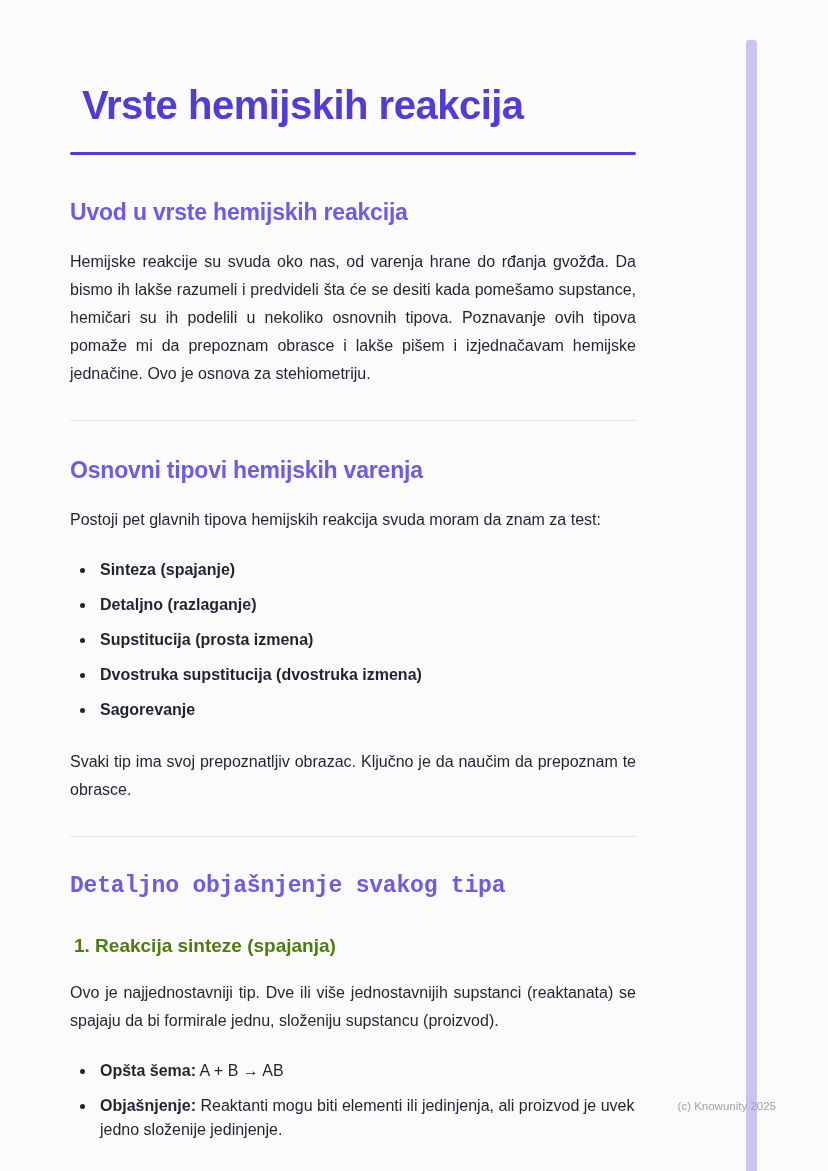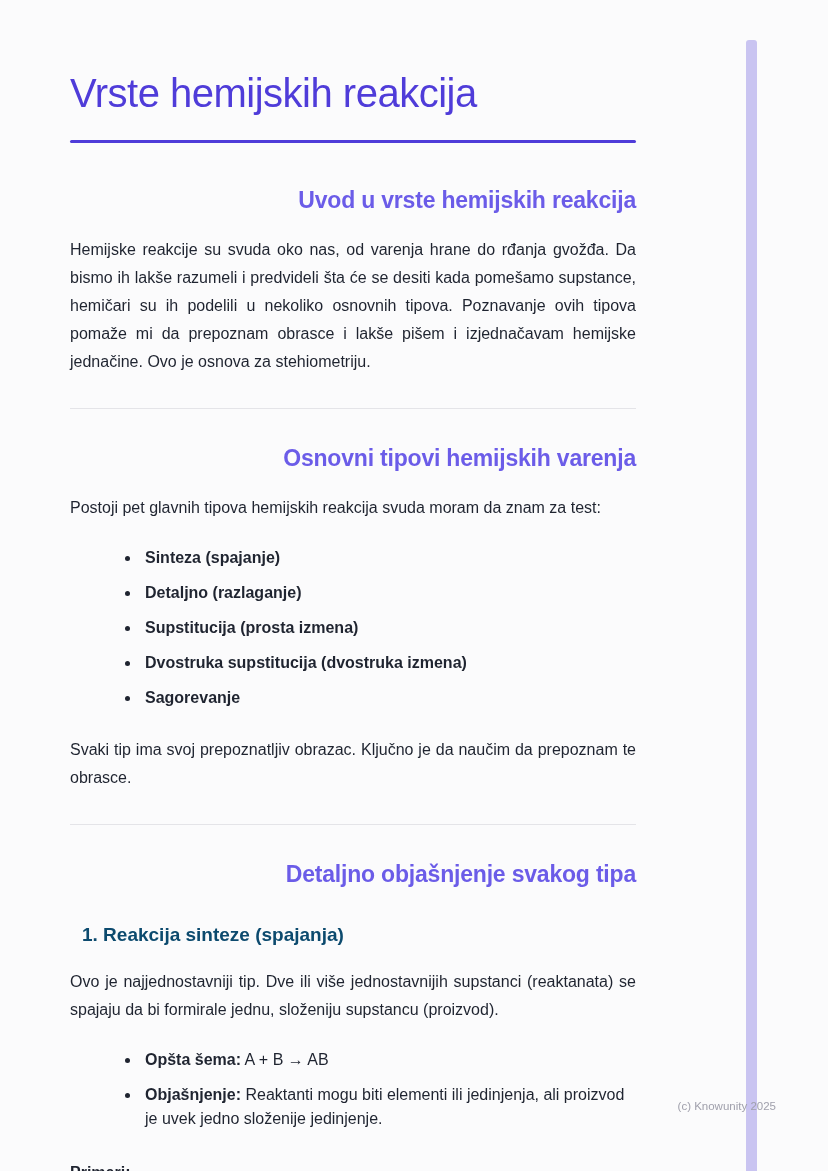--- a/index.html
+++ b/index.html
@@ -15,48 +15,47 @@
     color: #1f2430;
     overflow: hidden;
   }
   .content {
     position: absolute;
     left: 70px;
     top: 70px;
     width: 566px;
   }
   h1.doc-title {
-    margin: 0;
+    margin: 12px;
     font-size: 40px;
     line-height: 1.15;
-    font-weight: 400;
+    font-weight: 700;
     letter-spacing: -0.5px;
     color: #4f3cd9;
   }
   .title-rule {
     margin-top: 24px;
     height: 3px;
     background: #4f3cd9;
     border-radius: 2px;
   }
   h2.section-heading {
     margin: 0;
     margin-top: 44px;
     font-size: 23px;
     font-weight: 700;
     color: #6b5ce8;
     letter-spacing: -0.2px;
-    text-align: right;
   }
   h3.subsection-heading {
-    margin: 12px;
+    margin: 4px;
     margin-top: 36px;
     font-size: 19px;
     font-weight: 700;
-    color: #0c4a6e;
+    color: #4d7c0f;
   }
   p.body-par {
     margin: 22px 0 0 0;
     font-size: 16px;
     line-height: 1.75;
     text-align: justify;
   }
   hr.divider {
     border: none;
     border-top: 1px solid #e4e4e8;
@@ -64,21 +63,20 @@
   }
   ul.bullet-list {
     margin: 24px 0 0 0;
     padding-left: 26px;
     font-size: 16px;
     line-height: 1.5;
   }
   ul.bullet-list li {
     margin-bottom: 11px;
     padding-left: 4px;
-    margin-left: 45px;
   }
   ul.bullet-list li:last-child {
     margin-bottom: 0;
   }
   ul.bullet-list.bold-items li {
     font-weight: 700;
   }
   .lead {
     font-weight: 700;
   }
@@ -128,21 +126,21 @@
     <li>Detaljno (razlaganje)</li>
     <li>Supstitucija (prosta izmena)</li>
     <li>Dvostruka supstitucija (dvostruka izmena)</li>
     <li>Sagorevanje</li>
   </ul>
 
   <p class="body-par" style="margin-top:26px;">Svaki tip ima svoj prepoznatljiv obrazac. Ključno je da naučim da prepoznam te obrasce.</p>
 
   <hr class="divider">
 
-  <h2 class="section-heading" style="margin-top:12px;">Detaljno objašnjenje svakog tipa</h2>
+  <h2 class="section-heading" style="margin-top:12px;font-family:Liberation Mono, monospace;">Detaljno objašnjenje svakog tipa</h2>
   <h3 class="subsection-heading">1. Reakcija sinteze (spajanja)</h3>
   <p class="body-par">Ovo je najjednostavniji tip. Dve ili više jednostavnijih supstanci (reaktanata) se spajaju da bi formirale jednu, složeniju supstancu (proizvod).</p>
 
   <ul class="bullet-list">
     <li><span class="lead">Opšta šema:</span><span> A + B → AB</span></li>
     <li><span class="lead">Objašnjenje:</span><span> Reaktanti mogu biti elementi ili jedinjenja, ali proizvod je uvek jedno složenije jedinjenje.</span></li>
   </ul>
 
   <p class="bold-label">Primeri:</p>
 

